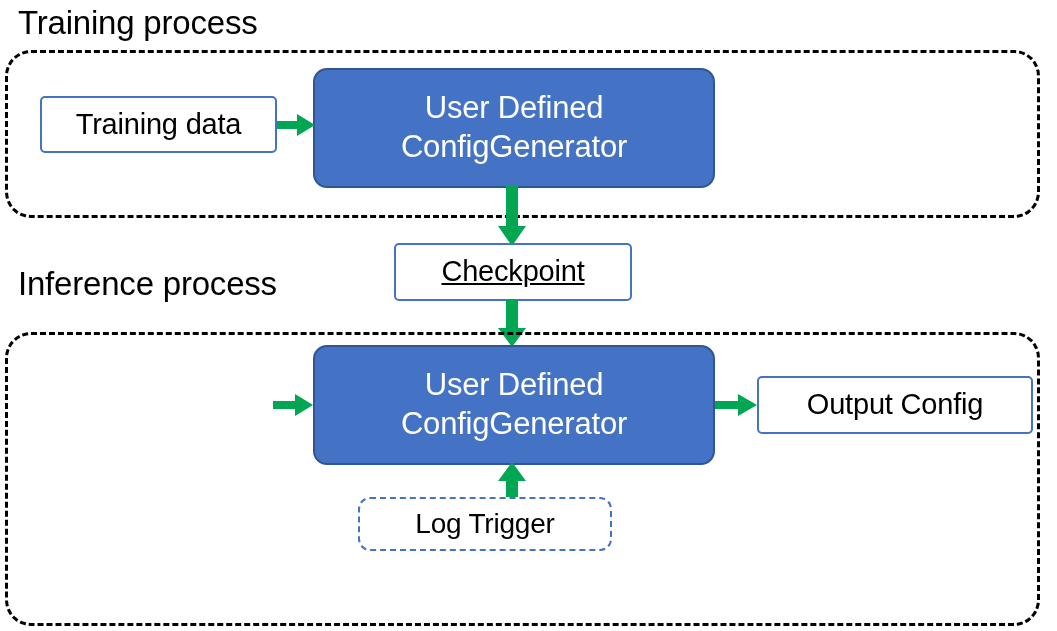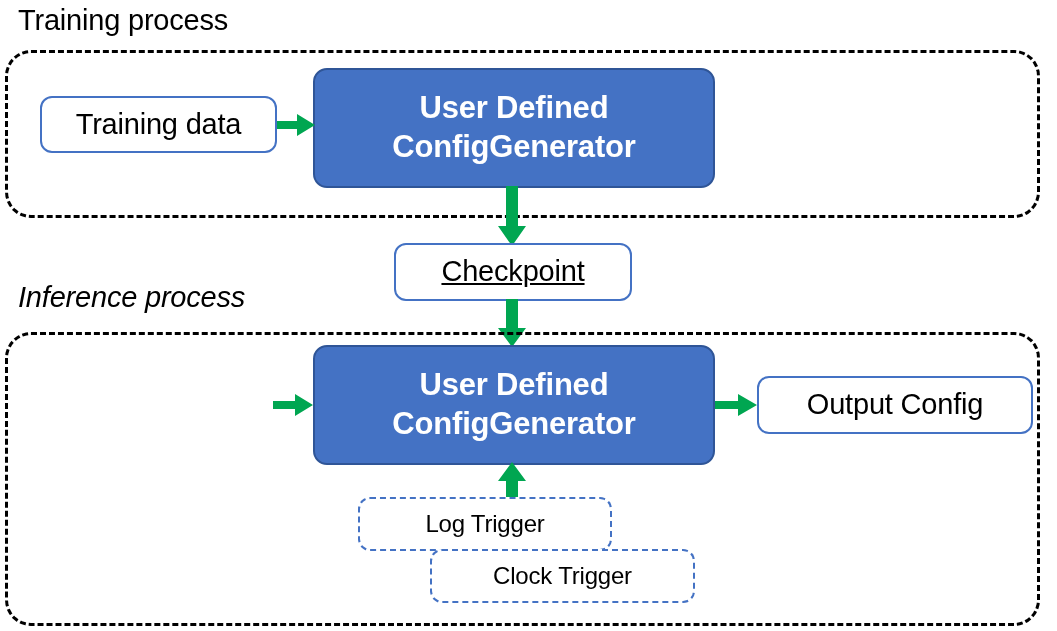--- a/index.html
+++ b/index.html
@@ -15,21 +15,21 @@
     position: relative;
     width: 1057px;
     height: 631px;
     background: #ffffff;
     overflow: hidden;
   }
 
   
   .section-label {
     position: absolute;
-    font-size: 29px;
+    font-size: 33px;
     line-height: 1;
     color: #000000;
     white-space: nowrap;
     letter-spacing: -0.2px;
   }
 
   
   .process-container {
     position: absolute;
     border: 3px dashed #000000;
@@ -37,21 +37,21 @@
     box-sizing: border-box;
     background: transparent;
   }
 
   
   .node-box {
     position: absolute;
     box-sizing: border-box;
     background: #ffffff;
     border: 2px solid #4472C4;
-    border-radius: 12px;
+    border-radius: 5px;
     display: flex;
     align-items: center;
     justify-content: center;
     color: #000000;
     font-size: 29px;
     line-height: 1.1;
     white-space: nowrap;
     letter-spacing: -0.2px;
   }
 
@@ -59,21 +59,21 @@
   .trigger-box {
     position: absolute;
     box-sizing: border-box;
     background: #ffffff;
     border: 2px dashed #4472C4;
     border-radius: 12px;
     display: flex;
     align-items: center;
     justify-content: center;
     color: #000000;
-    font-size: 24px;
+    font-size: 28px;
     line-height: 1.1;
     white-space: nowrap;
     letter-spacing: -0.2px;
   }
 
   
   .proc-box {
     position: absolute;
     box-sizing: border-box;
     background: #4472C4;
@@ -81,21 +81,20 @@
     border-radius: 14px;
     display: flex;
     flex-direction: column;
     align-items: center;
     justify-content: center;
     color: #ffffff;
     font-size: 31px;
     line-height: 1.25;
     text-align: center;
     letter-spacing: -0.2px;
-    font-weight: bold;
   }
   .proc-box .ln { display: block; white-space: nowrap; }
 
   
   .arrow {
     position: absolute;
     pointer-events: none;
   }
   .arrow svg { display: block; overflow: visible; }
 </style>
@@ -128,21 +127,21 @@
   </div>
 
   <div class="node-box" style="left:394px; top:243px; width:238px; height:58px;text-decoration:underline;">Checkpoint</div>
 
   <div class="arrow" style="left:497px; top:299px; width:32px; height:50px;">
     <svg width="32" height="50" viewBox="0 0 32 50">
       <path d="M9,0 L21,0 L21,29 L29,29 L15,48 L1,29 L9,29 Z" fill="#00A651"></path>
     </svg>
   </div>
 
-  <div class="section-label" style="left:18px; top:283px;font-style:italic;">Inference process</div>
+  <div class="section-label" style="left:18px; top:267px;">Inference process</div>
 
   <div class="process-container" style="left:5px; top:332px; width:1035px; height:294px;"></div>
 
 
   <div class="proc-box" style="left:313px; top:345px; width:402px; height:120px;">
     <span class="ln">User Defined</span>
     <span class="ln">ConfigGenerator</span>
   </div>
 
   <div class="arrow" style="left:273px; top:392px; width:42px; height:26px;">
@@ -160,15 +159,14 @@
   <div class="node-box" style="left:757px; top:376px; width:276px; height:58px;">Output Config</div>
 
   <div class="arrow" style="left:497px; top:462px; width:32px; height:42px;">
     <svg width="32" height="42" viewBox="0 0 32 42">
       <path d="M15,0 L29,19 L21,19 L21,42 L9,42 L9,19 L1,19 Z" fill="#00A651"></path>
     </svg>
   </div>
 
   <div class="trigger-box" style="left:358px; top:497px; width:254px; height:54px;">Log Trigger</div>
 
-  <div class="trigger-box" style="left:430px; top:549px; width:265px; height:54px;">Clock Trigger</div>
 
 </div>
 
 </body></html>

